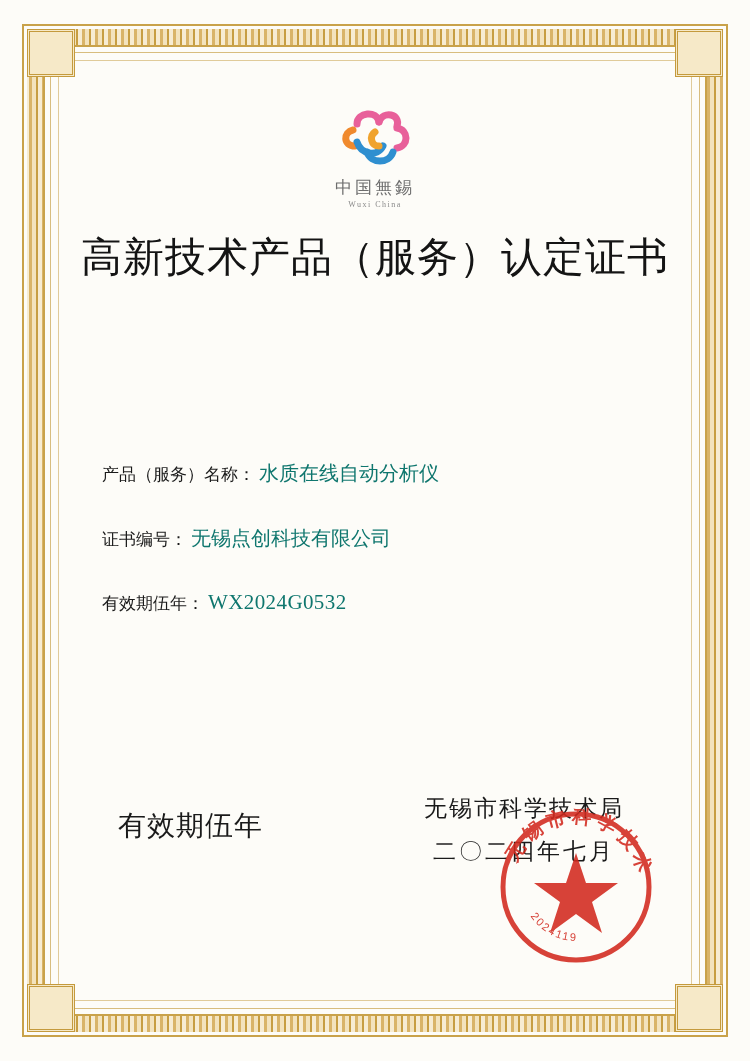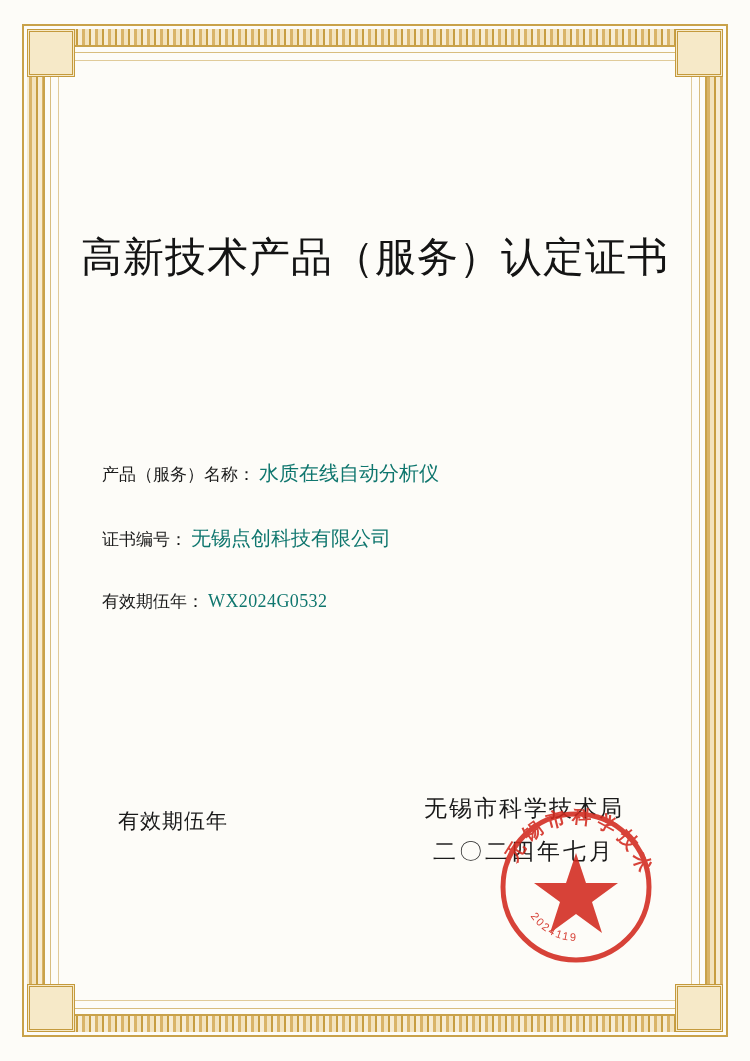--- a/index.html
+++ b/index.html
@@ -159,36 +159,36 @@
     white-space: nowrap;
     font-family: "Liberation Sans", sans-serif;
   }
   .field-value {
     font-size: 20px;
     color: #0f766e;
     margin-left: 4px;
     font-family: "Liberation Serif", serif;
   }
   .field-value.mono {
-    font-size: 18px;
+    font-size: 21px;
     letter-spacing: 0.4px;
   }
 
   .footer {
     position: absolute;
     bottom: 126px;
     left: 0;
     right: 0;
     height: 90px;
   }
   .validity {
     position: absolute;
     left: 60px;
     top: 22px;
-    font-size: 21px;
+    font-size: 28px;
     color: #1a1a1a;
     letter-spacing: 1px;
     font-family: "Liberation Serif", serif;
   }
   .issuer {
     position: absolute;
     right: 18px;
     top: 8px;
     text-align: center;
     width: 300px;
@@ -227,20 +227,37 @@
   <div class="border-thin"></div>
   <div class="border-inner-line"></div>
 
   <div class="corner tl"></div>
   <div class="corner tr"></div>
   <div class="corner bl"></div>
   <div class="corner br"></div>
 
   <div class="content">
 
+    <div class="emblem">
+      <span>
+        <svg width="96" height="72" viewBox="0 0 96 72" xmlns="http://www.w3.org/2000/svg">
+          <g fill="none" stroke-width="7" stroke-linecap="round">
+            <path d="M30 22 C30 10, 50 8, 52 20" stroke="#e8609a"></path>
+            <path d="M52 20 C56 8, 74 12, 70 24" stroke="#e8609a"></path>
+            <path d="M26 28 C16 30, 16 44, 28 44" stroke="#f08a2e"></path>
+            <path d="M70 26 C82 28, 82 44, 70 46" stroke="#e8609a"></path>
+            <path d="M30 40 C34 52, 50 56, 56 44" stroke="#2f8fd0"></path>
+            <path d="M40 50 C44 62, 62 62, 66 50" stroke="#2f8fd0"></path>
+            <path d="M48 30 C42 34, 44 44, 52 44" stroke="#f0a32e"></path>
+          </g>
+        </svg>
+      </span>
+      <div class="emblem-text">中国無錫</div>
+      <div class="emblem-sub">Wuxi China</div>
+    </div>
 
     <div class="title">高新技术产品（服务）认定证书</div>
 
     <div class="fields">
 
       <div class="field-row">
         <span class="field-label">产品（服务）名称：</span>
         <span class="field-value">水质在线自动分析仪</span>
       </div>
 

